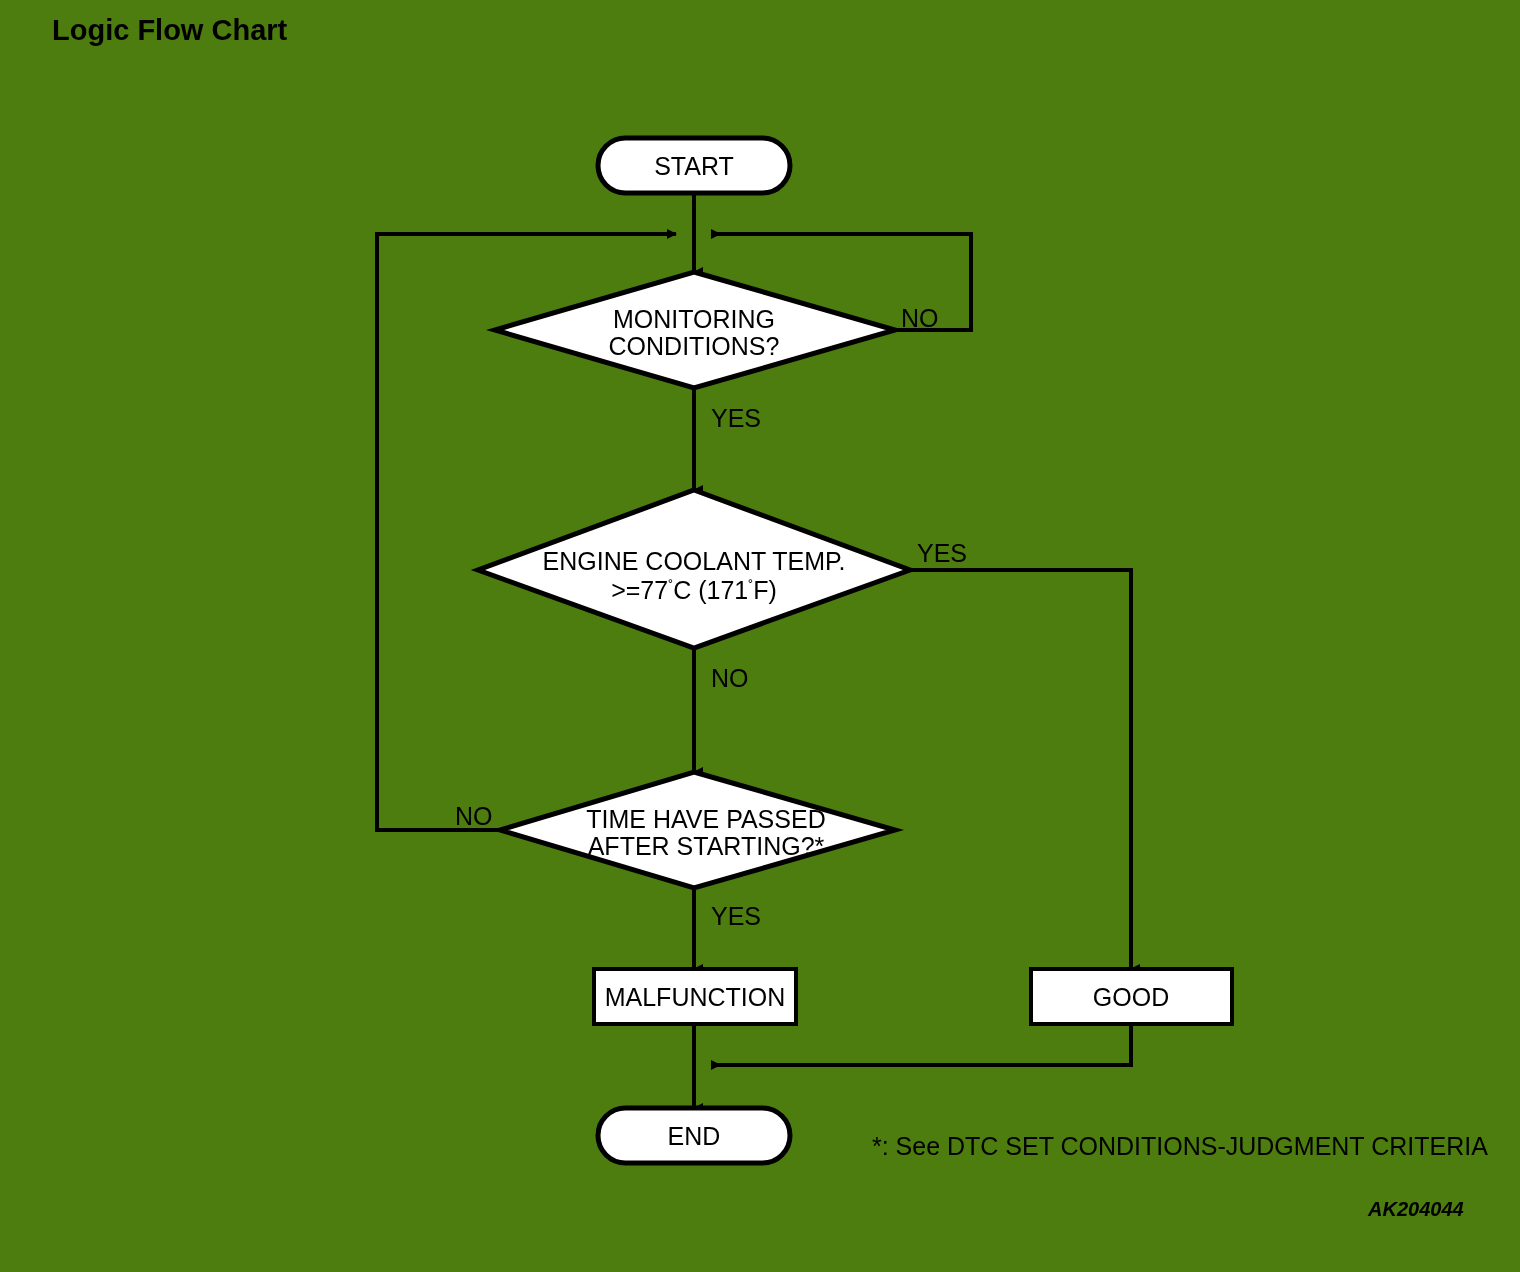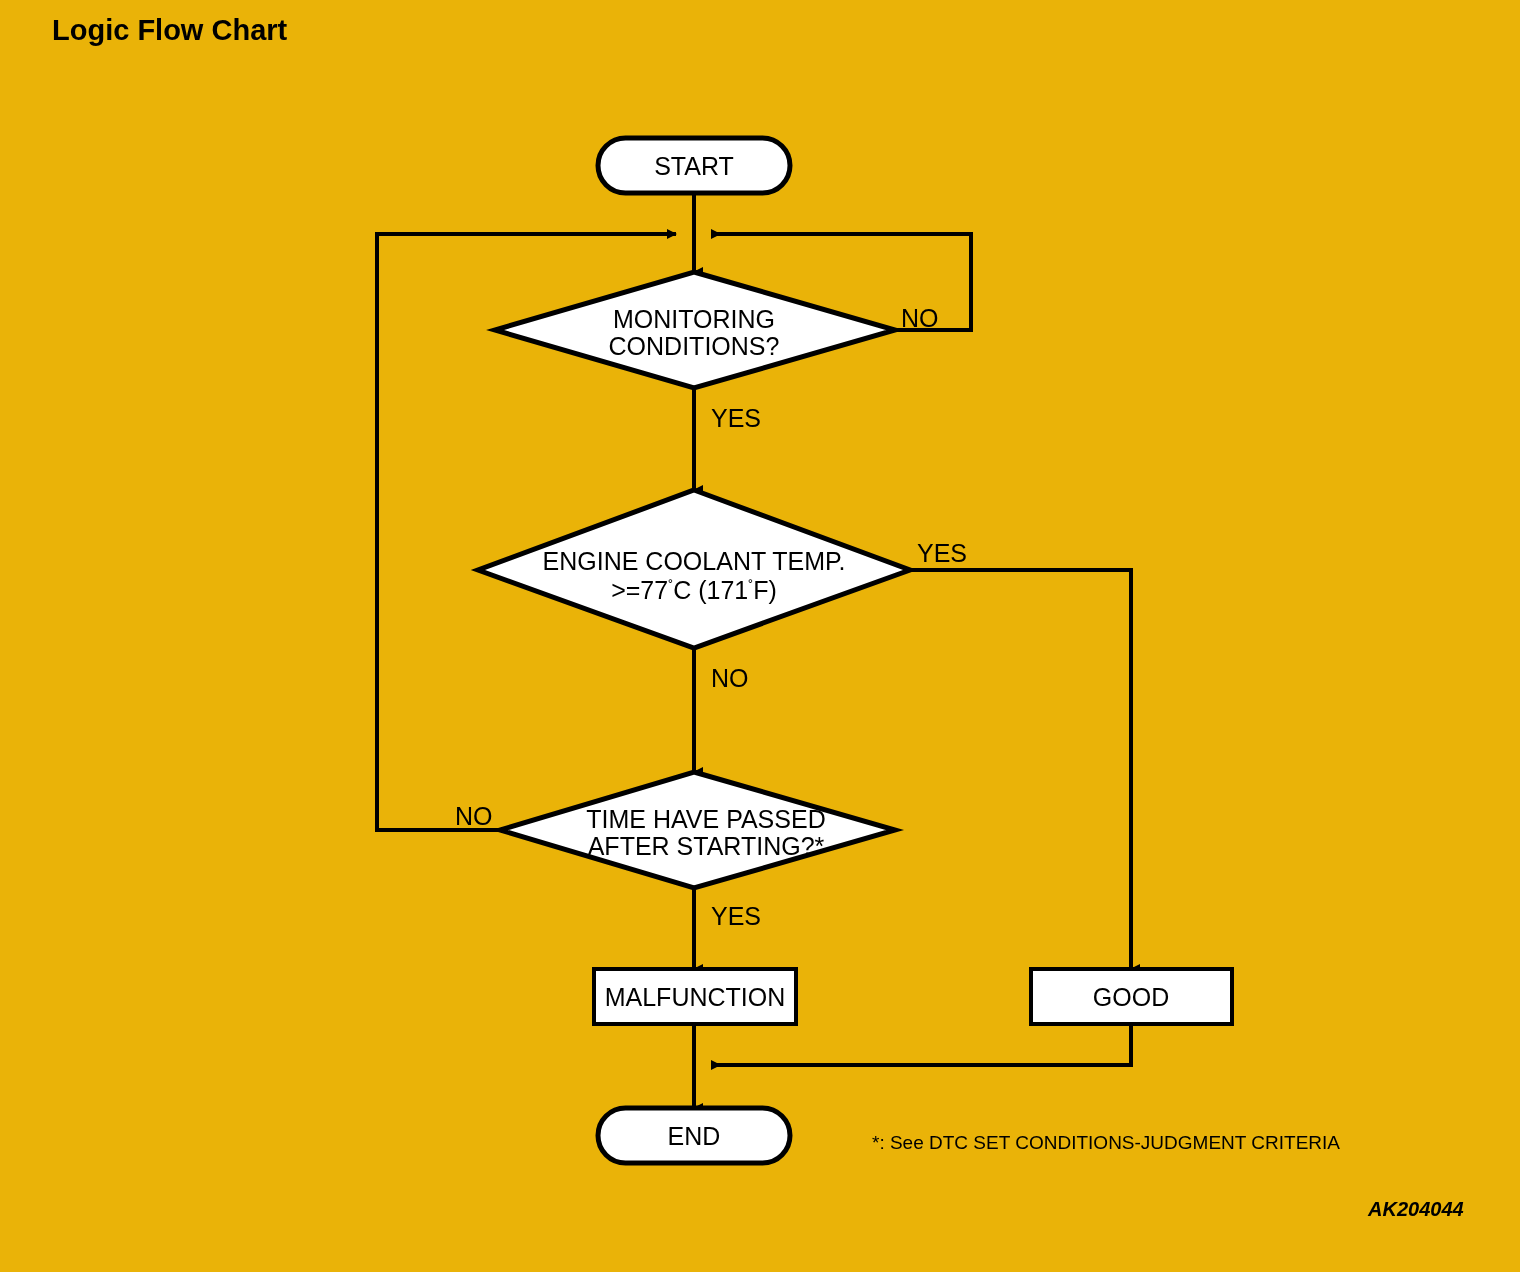--- a/index.html
+++ b/index.html
@@ -8,21 +8,21 @@
     background: #ffffff;
   }
   body {
     font-family: "Liberation Sans", sans-serif;
     color: #000000;
   }
   #page {
     position: relative;
     width: 1520px;
     height: 1272px;
-    background: #eab308;
+    background: #4d7c0f;
     overflow: hidden;
   }
   #page-title {
     position: absolute;
     left: 52px;
     top: 14px;
     font-size: 29px;
     font-weight: bold;
     letter-spacing: 0px;
     white-space: nowrap;
@@ -43,21 +43,21 @@
     fill: #000000;
   }
   .deg {
     font-size: 15px;
     baseline-shift: super;
   }
   #footnote {
     position: absolute;
     left: 872px;
     top: 1132px;
-    font-size: 19px;
+    font-size: 25px;
     white-space: nowrap;
   }
   #figure-code {
     position: absolute;
     left: 1368px;
     top: 1198px;
     font-size: 20px;
     font-weight: bold;
     letter-spacing: 0px;
     white-space: nowrap;

